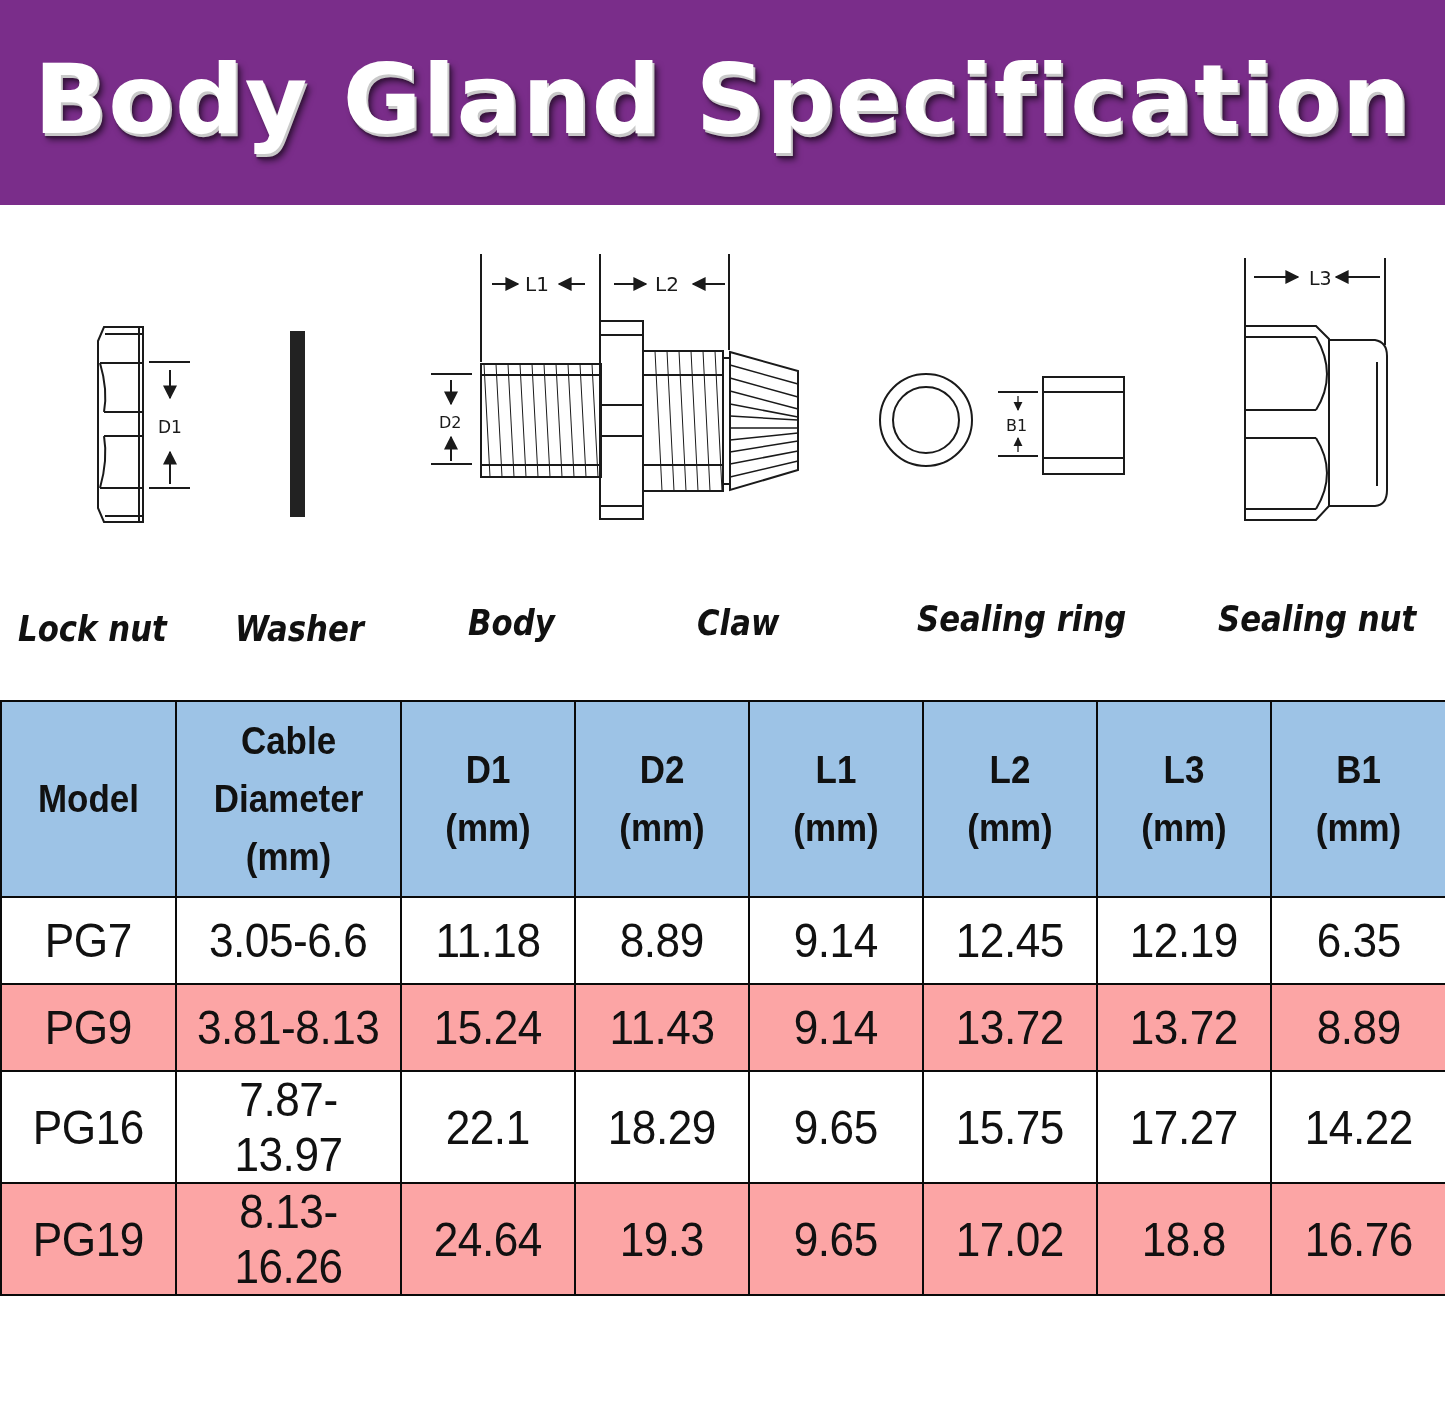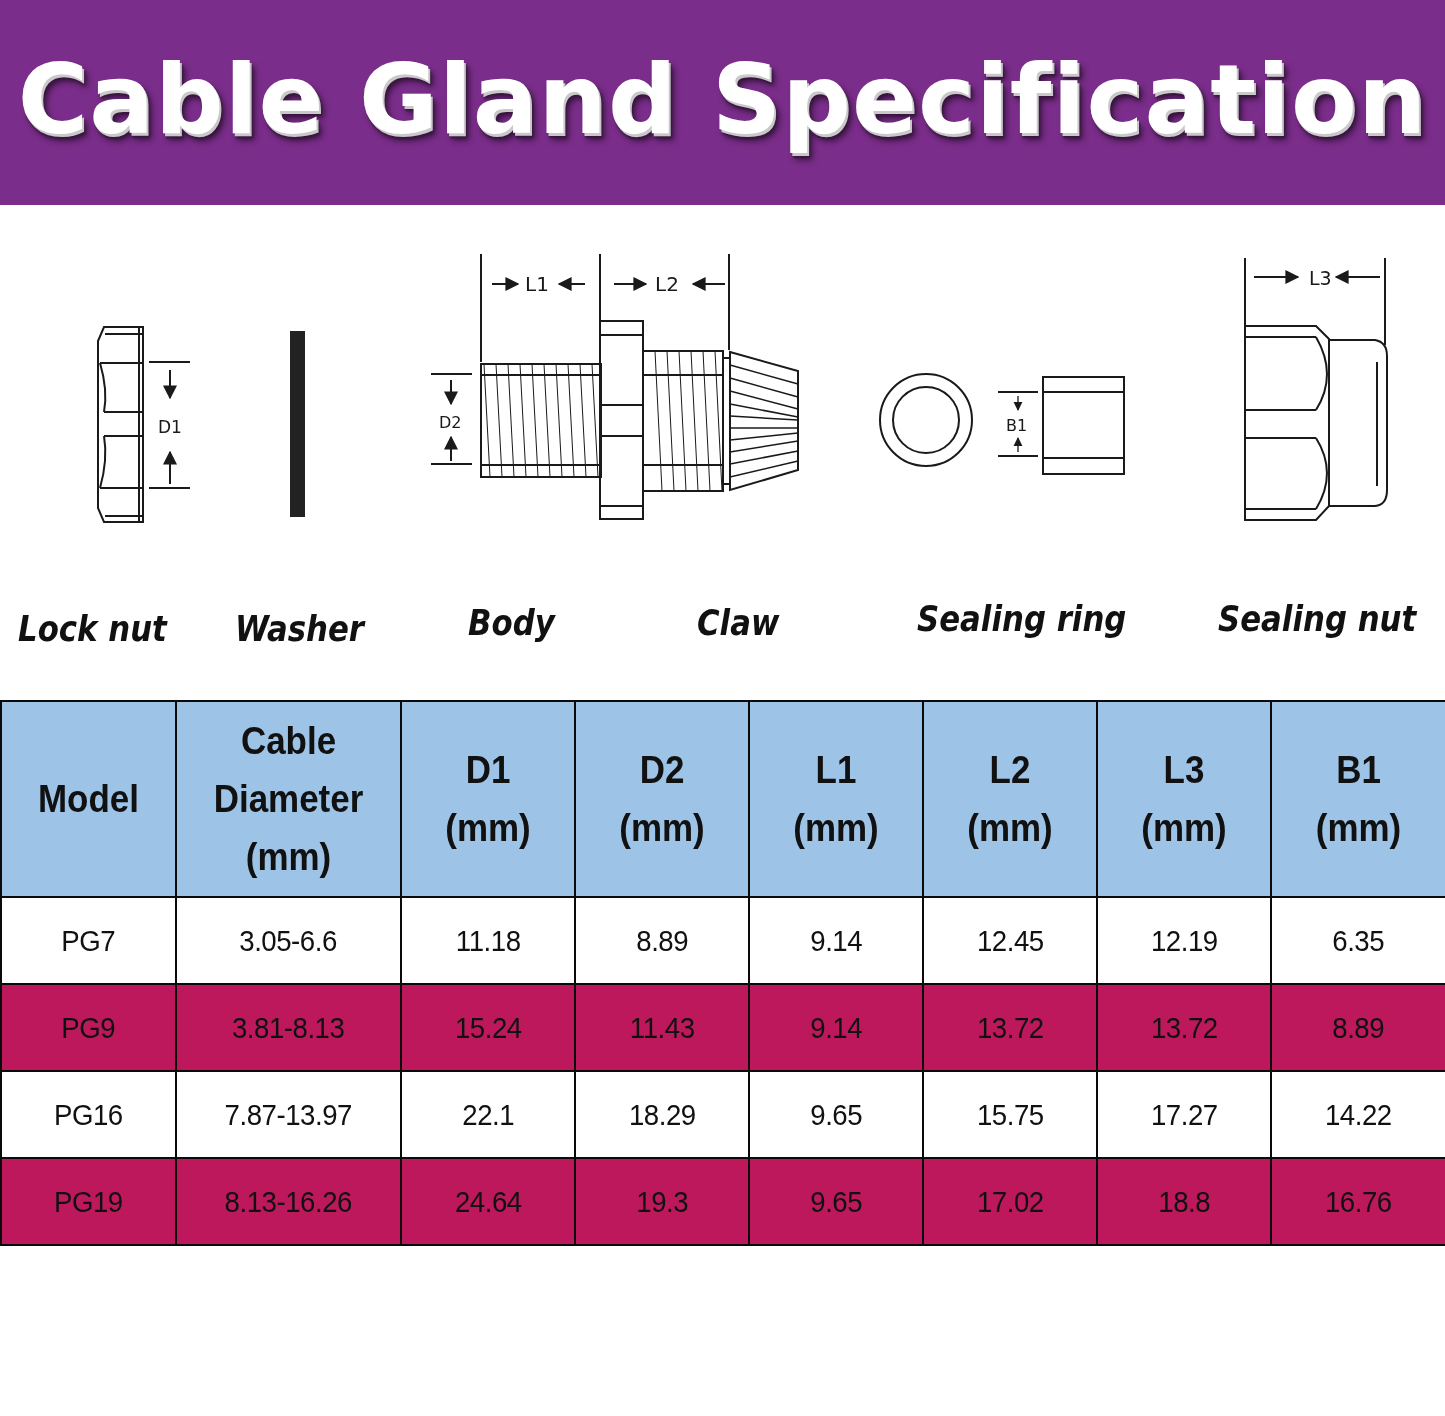--- a/index.html
+++ b/index.html
@@ -53,32 +53,32 @@
     background: #9dc3e6;
     height: 196px;
     font-weight: bold;
     font-size: 38px;
     line-height: 58px;
     padding-top: 0;
   }
   .spec-table th span { display: block; transform: scaleX(0.92); }
   .spec-table td {
     height: 87px;
-    font-size: 30px;
+    font-size: 48px;
     letter-spacing: -0.5px;
   }
   .spec-table td span { display: inline-block; transform: scaleX(0.92); }
-  .spec-table tr.alt td { background: #be185d; margin-top: 20px; }
+  .spec-table tr.alt td { background: #fca5a5; margin-top: 20px; }
   .spec-table tr.plain td { background: #ffffff; }
 </style>
 </head>
 <body>
 
 <div class="banner">
-  <div class="banner-title">Cable Gland Specification</div>
+  <div class="banner-title">Body Gland Specification</div>
 </div>
 
 <div class="diagram-area">
   <svg width="1445" height="490" viewBox="0 205 1445 490" xmlns="http://www.w3.org/2000/svg" fill="none" stroke="#1a1a1a" stroke-width="2" font-family="DejaVu Sans, sans-serif">
     <defs>
       <marker id="arr" viewBox="0 0 10 10" refX="9" refY="5" markerWidth="7" markerHeight="7" orient="auto-start-reverse">
         <path d="M0,0 L10,5 L0,10 z" fill="#1a1a1a" stroke="none"></path>
       </marker>
     </defs>
 

